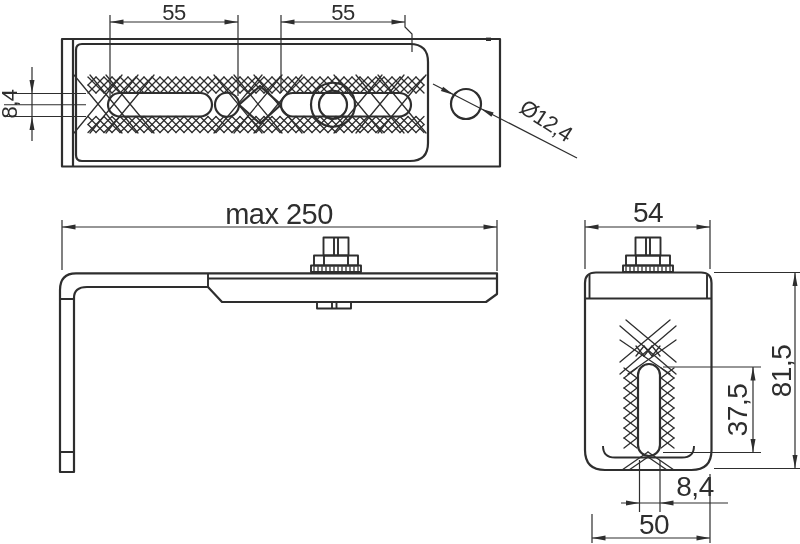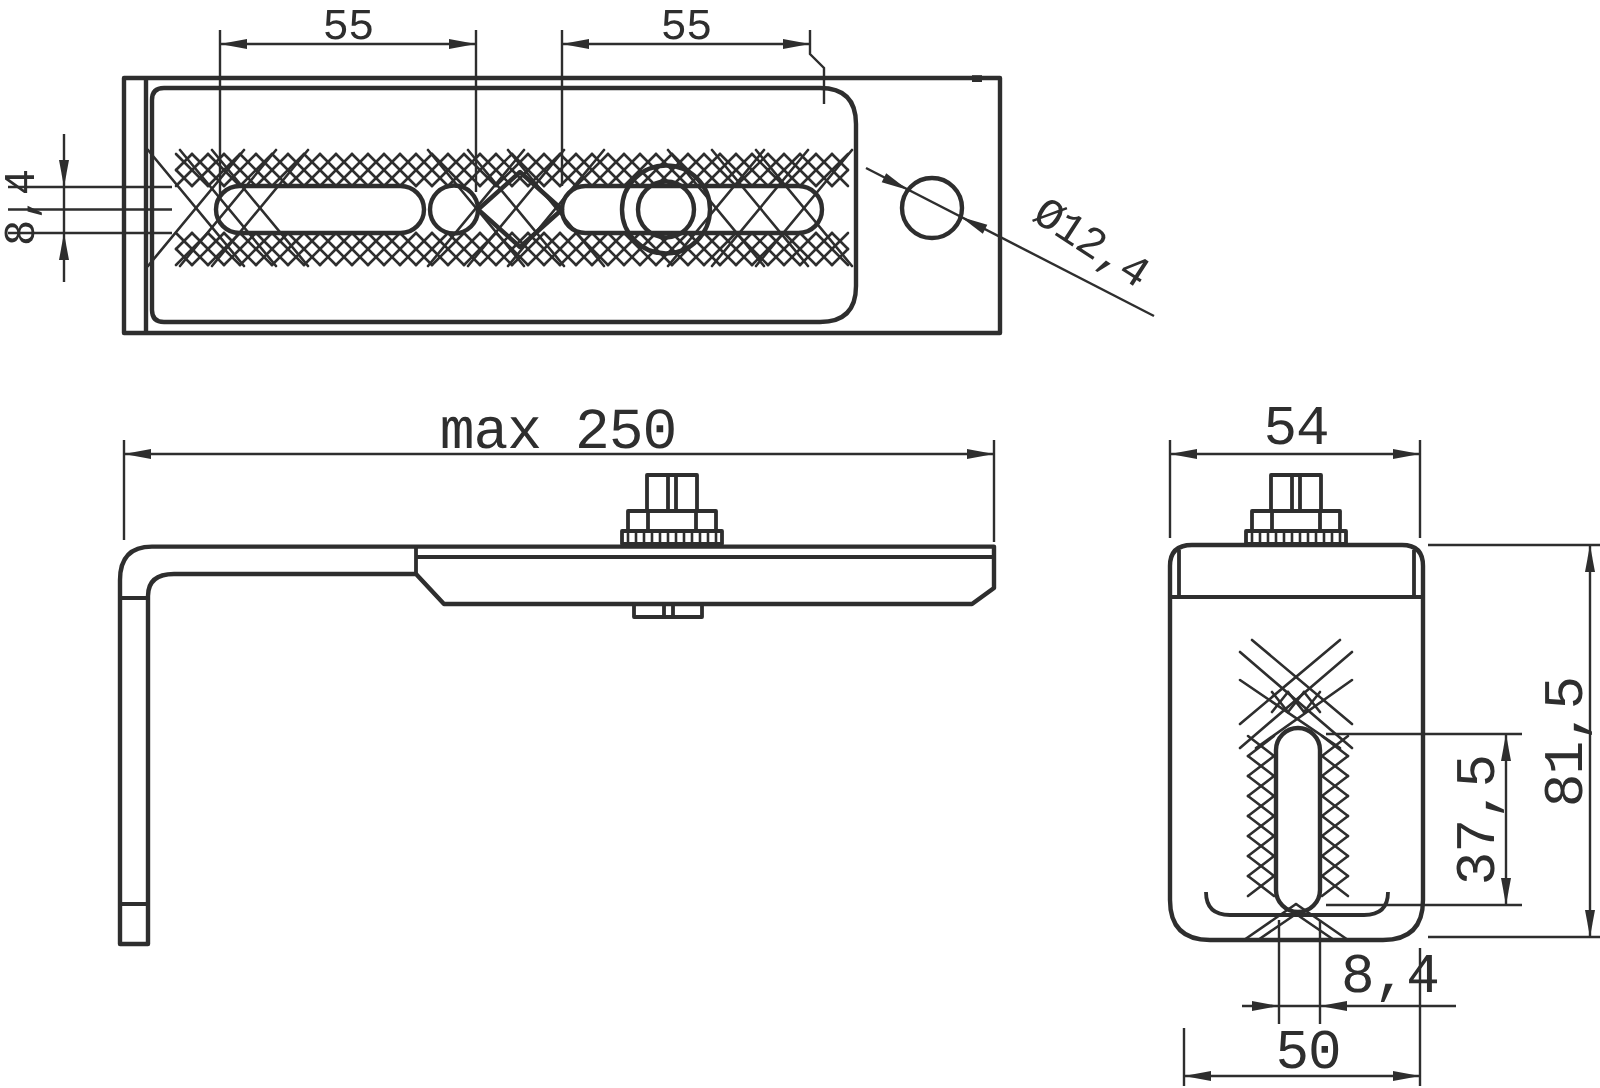--- a/index.html
+++ b/index.html
@@ -1,20 +1,20 @@
 <!DOCTYPE html>
 <html style="--bg: #ffffff; --line: #2e2e2e; --text: #2e2e2e;"><head>
 <meta charset="utf-8">
 <style>
   :root { --bg:#ffffff; --line:#2e2e2e; --text:#2e2e2e; }
   html,body { margin:0; padding:0; background:#fff; }
   .canvas {
     position:relative; width:800px; height:544px;
     background:var(--bg); overflow:hidden;
-    font-family:Liberation Mono, monospace;
+    font-family:Liberation Sans, sans-serif;
   }
   svg { display:block; }
   .part  { stroke:var(--line); stroke-width:2.2; fill:none; stroke-linejoin:round; }
   .part2 { stroke:var(--line); stroke-width:1.9; fill:none; stroke-linejoin:round; }
   .knurl { stroke:var(--line); stroke-width:1.3; fill:none; stroke-linecap:round; }
   .dim   { stroke:var(--line); stroke-width:1.2; fill:none; }
   .arr   { fill:var(--line); stroke:none; }
   text   { fill:var(--text); letter-spacing:-0.5px; }
   .t22 { font-size:22px; }
   .t28 { font-size:28px; }

